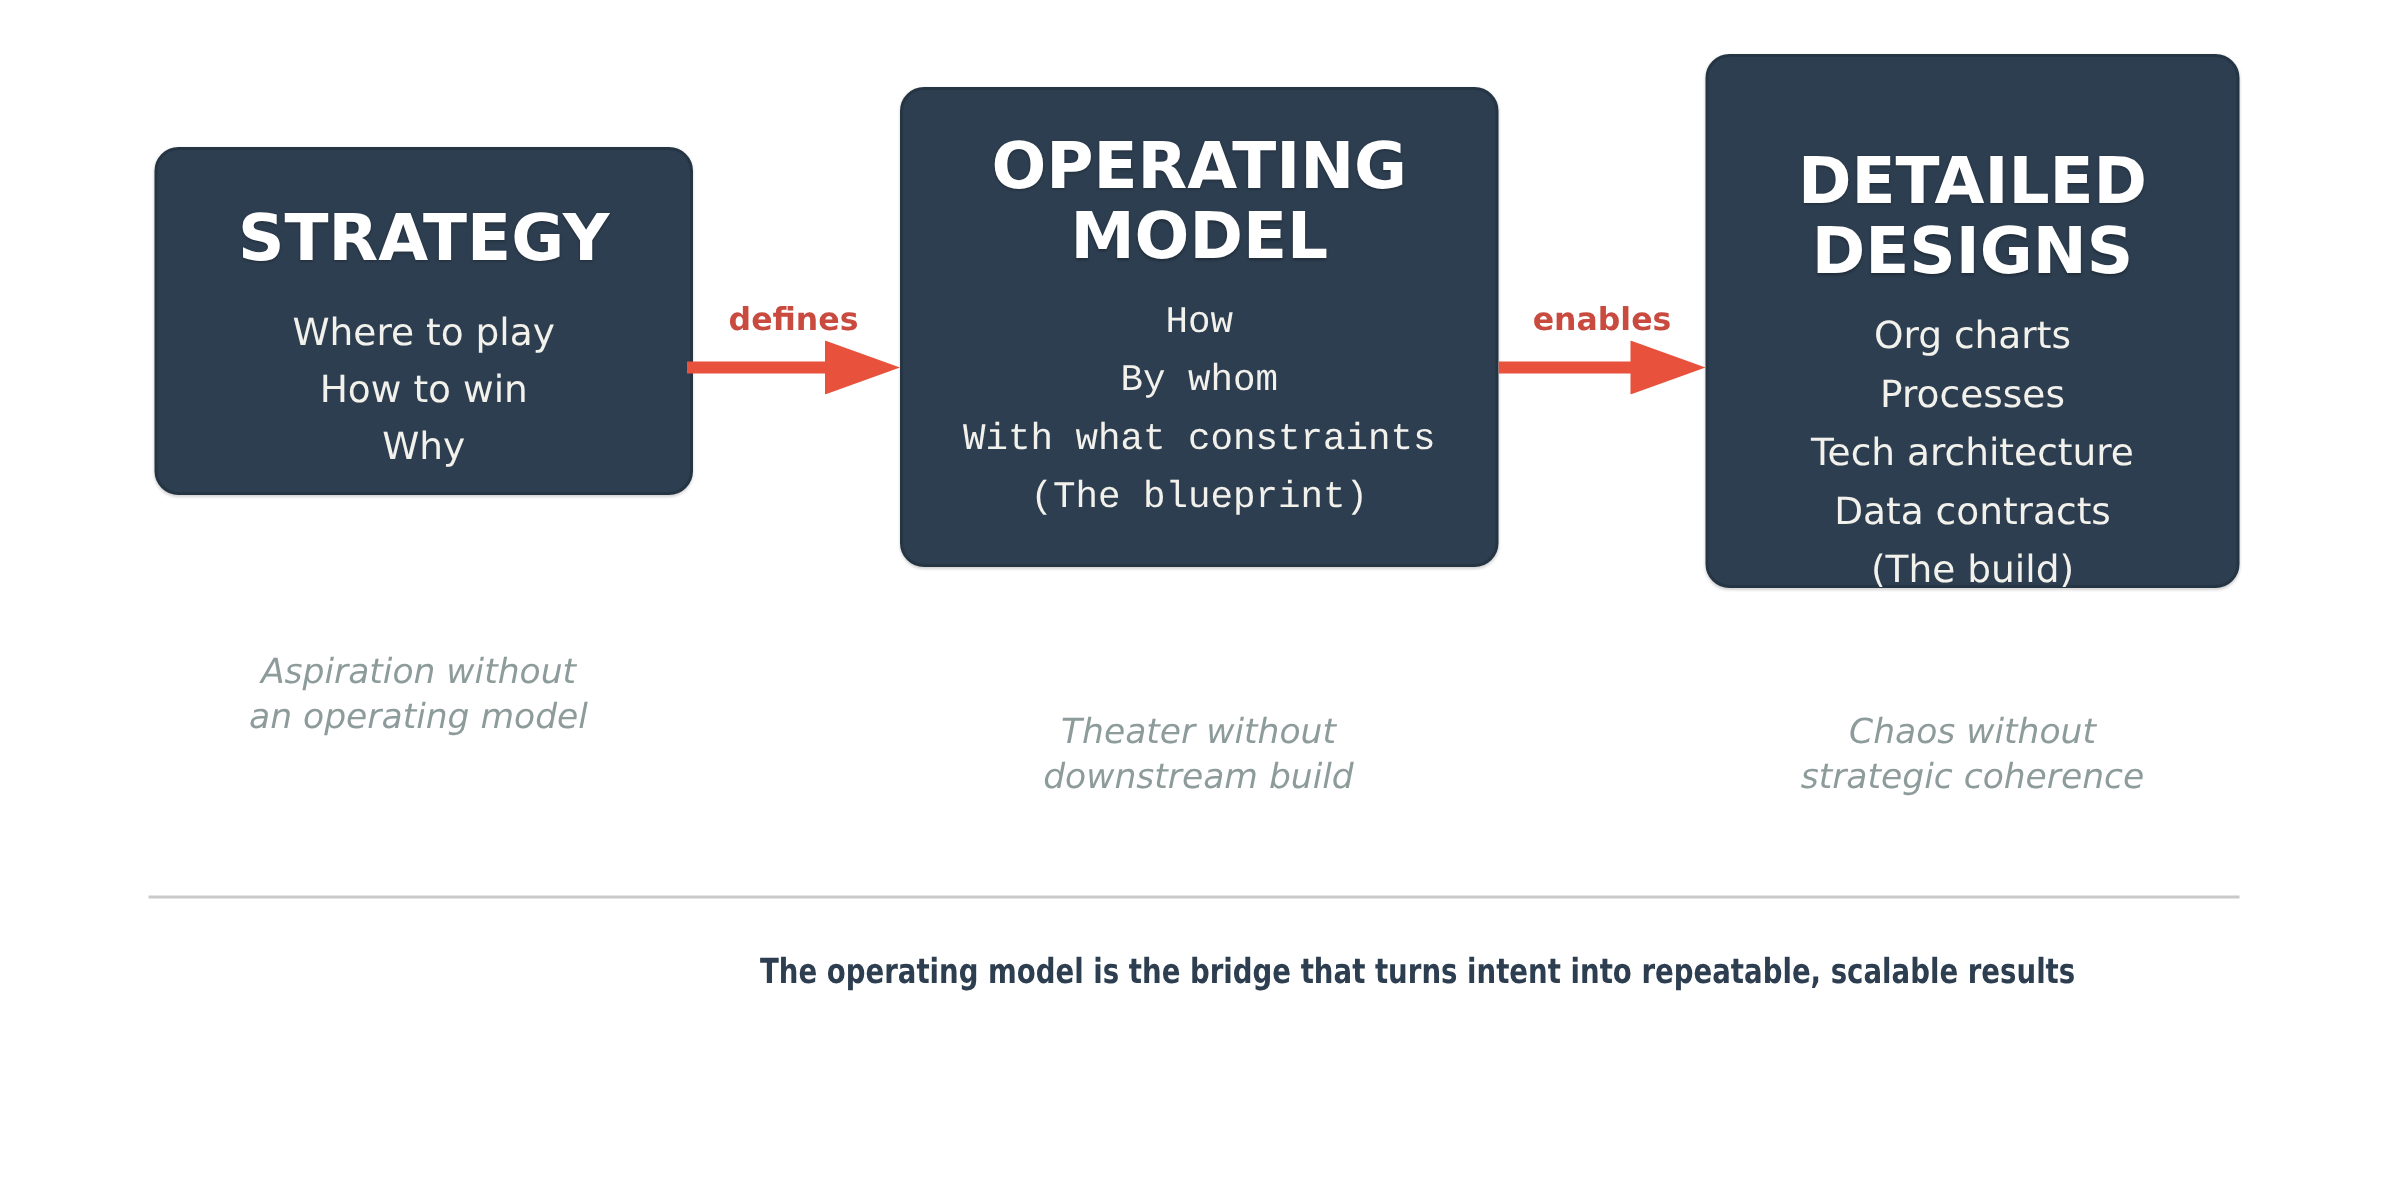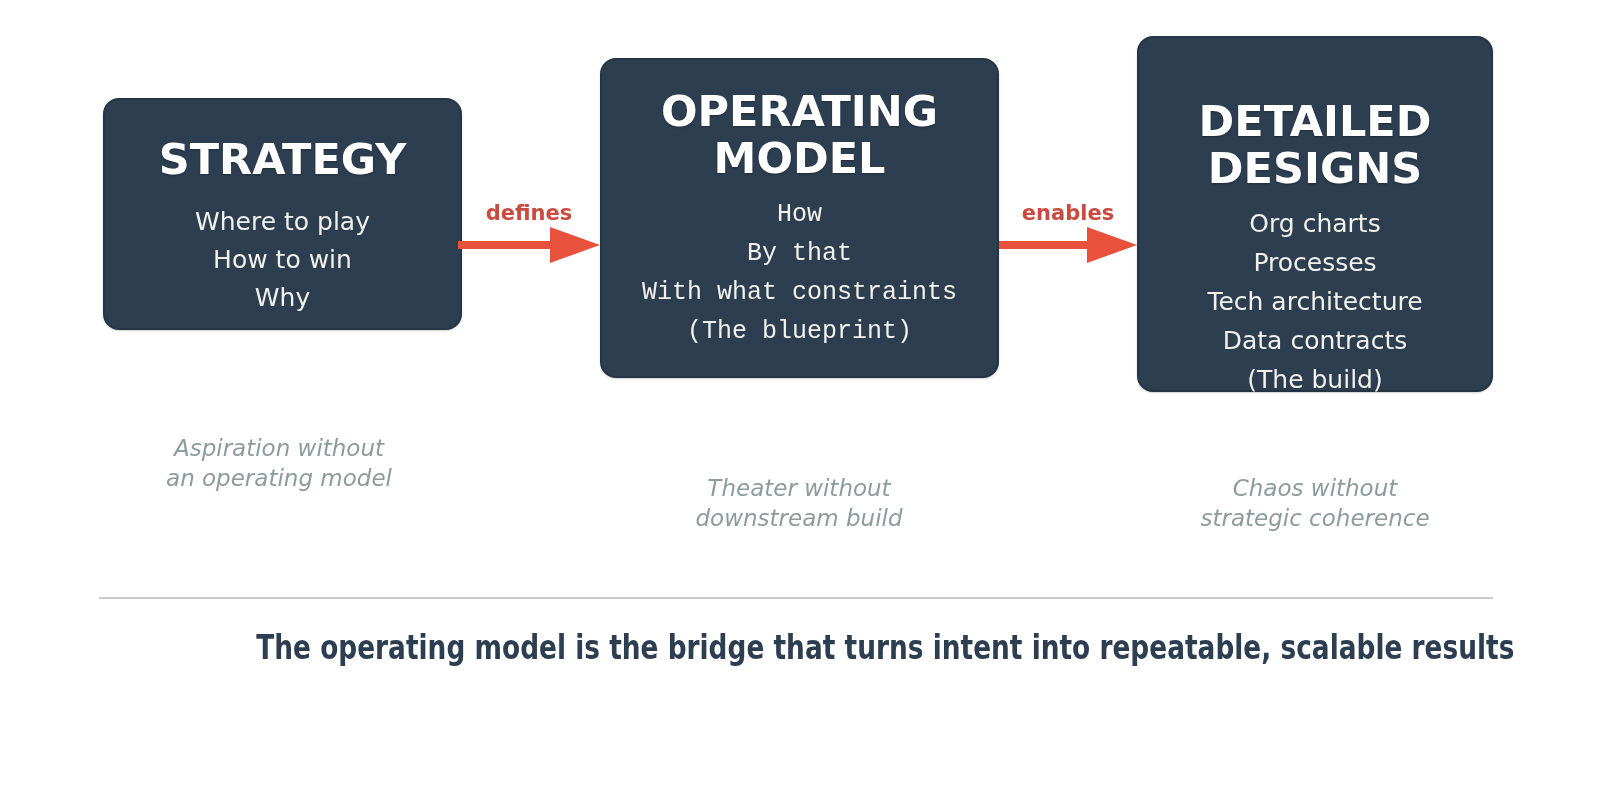--- a/index.html
+++ b/index.html
@@ -86,22 +86,22 @@
     top: 597px;
     width: 1394px;
     height: 2px;
     background: var(--divider, #c9c9c9);
   }
   .statement {
     position: absolute;
     left: 99px;
     top: 629px;
     width: 1394px;
-    text-align: left;
-    font-size: 33px;
+    text-align: right;
+    font-size: 23px;
     font-weight: bold;
     line-height: 38px;
     color: var(--statement, #2d3e50);
     white-space: nowrap;
   }
   .statement-inner {
     display: inline-block;
     transform: scaleX(0.80);
     transform-origin: center;
   }
@@ -125,21 +125,21 @@
     <svg class="arrow-svg" width="142" height="36" viewBox="0 0 142 36" aria-hidden="true">
       <rect class="arrow-shape" x="0" y="14" width="97" height="8"></rect>
       <polygon class="arrow-shape" points="92,0 142,18 92,36"></polygon>
     </svg>
   </div>
 
   <section class="box box-operating">
     <h2 class="box-title">OPERATING MODEL</h2>
     <div class="box-items">
       <div class="box-item">How</div>
-      <div class="box-item">By that</div>
+      <div class="box-item">By whom</div>
       <div class="box-item">With what constraints</div>
       <div class="box-item">(The blueprint)</div>
     </div>
   </section>
 
   <div class="connector connector-2">
     <div class="connector-label">enables</div>
     <svg class="arrow-svg" width="138" height="36" viewBox="0 0 138 36" aria-hidden="true">
       <rect class="arrow-shape" x="0" y="14" width="93" height="8"></rect>
       <polygon class="arrow-shape" points="88,0 138,18 88,36"></polygon>

